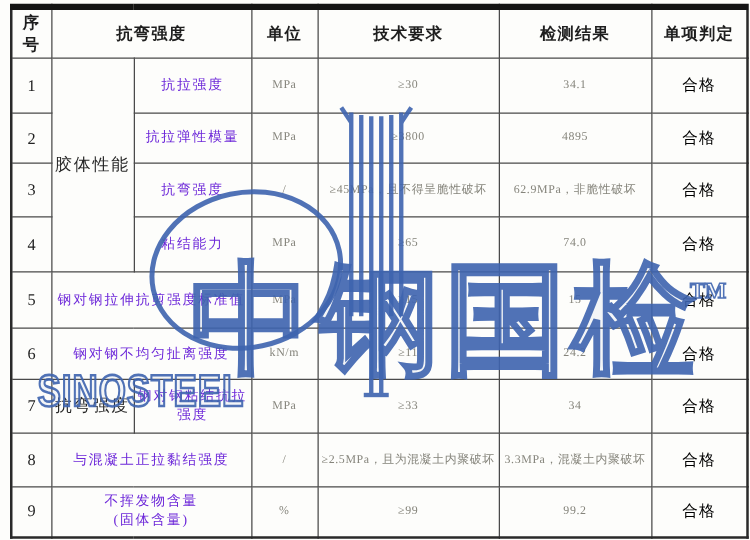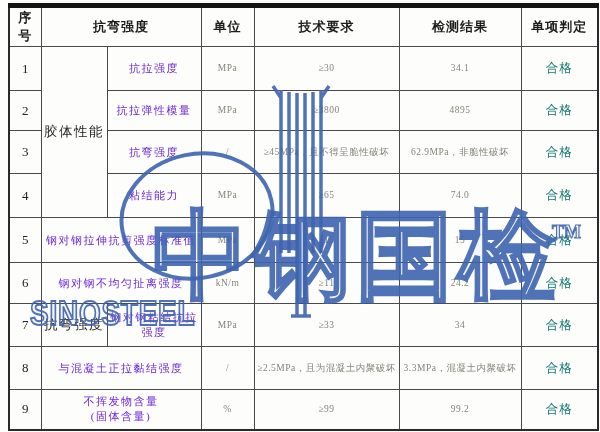--- a/index.html
+++ b/index.html
@@ -18,21 +18,21 @@
   td,th{
     border:1.4px solid #4a4a4a;
     text-align:center;vertical-align:middle;
     padding:1px 2px;overflow:hidden;
   }
   th{font-size:13px;font-weight:bold;color:#1e1e1e;letter-spacing:1px;}
   .num{font-size:13px;color:#222;}
   .item{font-size:11px;color:#6d28d9;letter-spacing:1.5px;line-height:1.35;}
   .group{font-size:13.5px;color:#262626;letter-spacing:1.5px;text-align:center;}
   .val{font-size:9.5px;color:#85847b;letter-spacing:.5px;line-height:1.5;}
-  .verdict{font-size:12.5px;color:#0f766e;letter-spacing:1px;}
+  .verdict{font-size:12.5px;color:#000000;letter-spacing:1px;}
 
   
   .wm{position:absolute;left:0;top:0;width:600px;height:352px;pointer-events:none;z-index:5;}
   .wm-cn{
     position:absolute;left:152px;top:208px;
     font-size:97px;line-height:1;font-weight:bold;letter-spacing:5px;
     color:rgba(62,100,175,0.06);
     -webkit-text-stroke:2.5px #3e64af;
     font-family:"Liberation Serif","DejaVu Serif",serif;
     opacity:.9;

